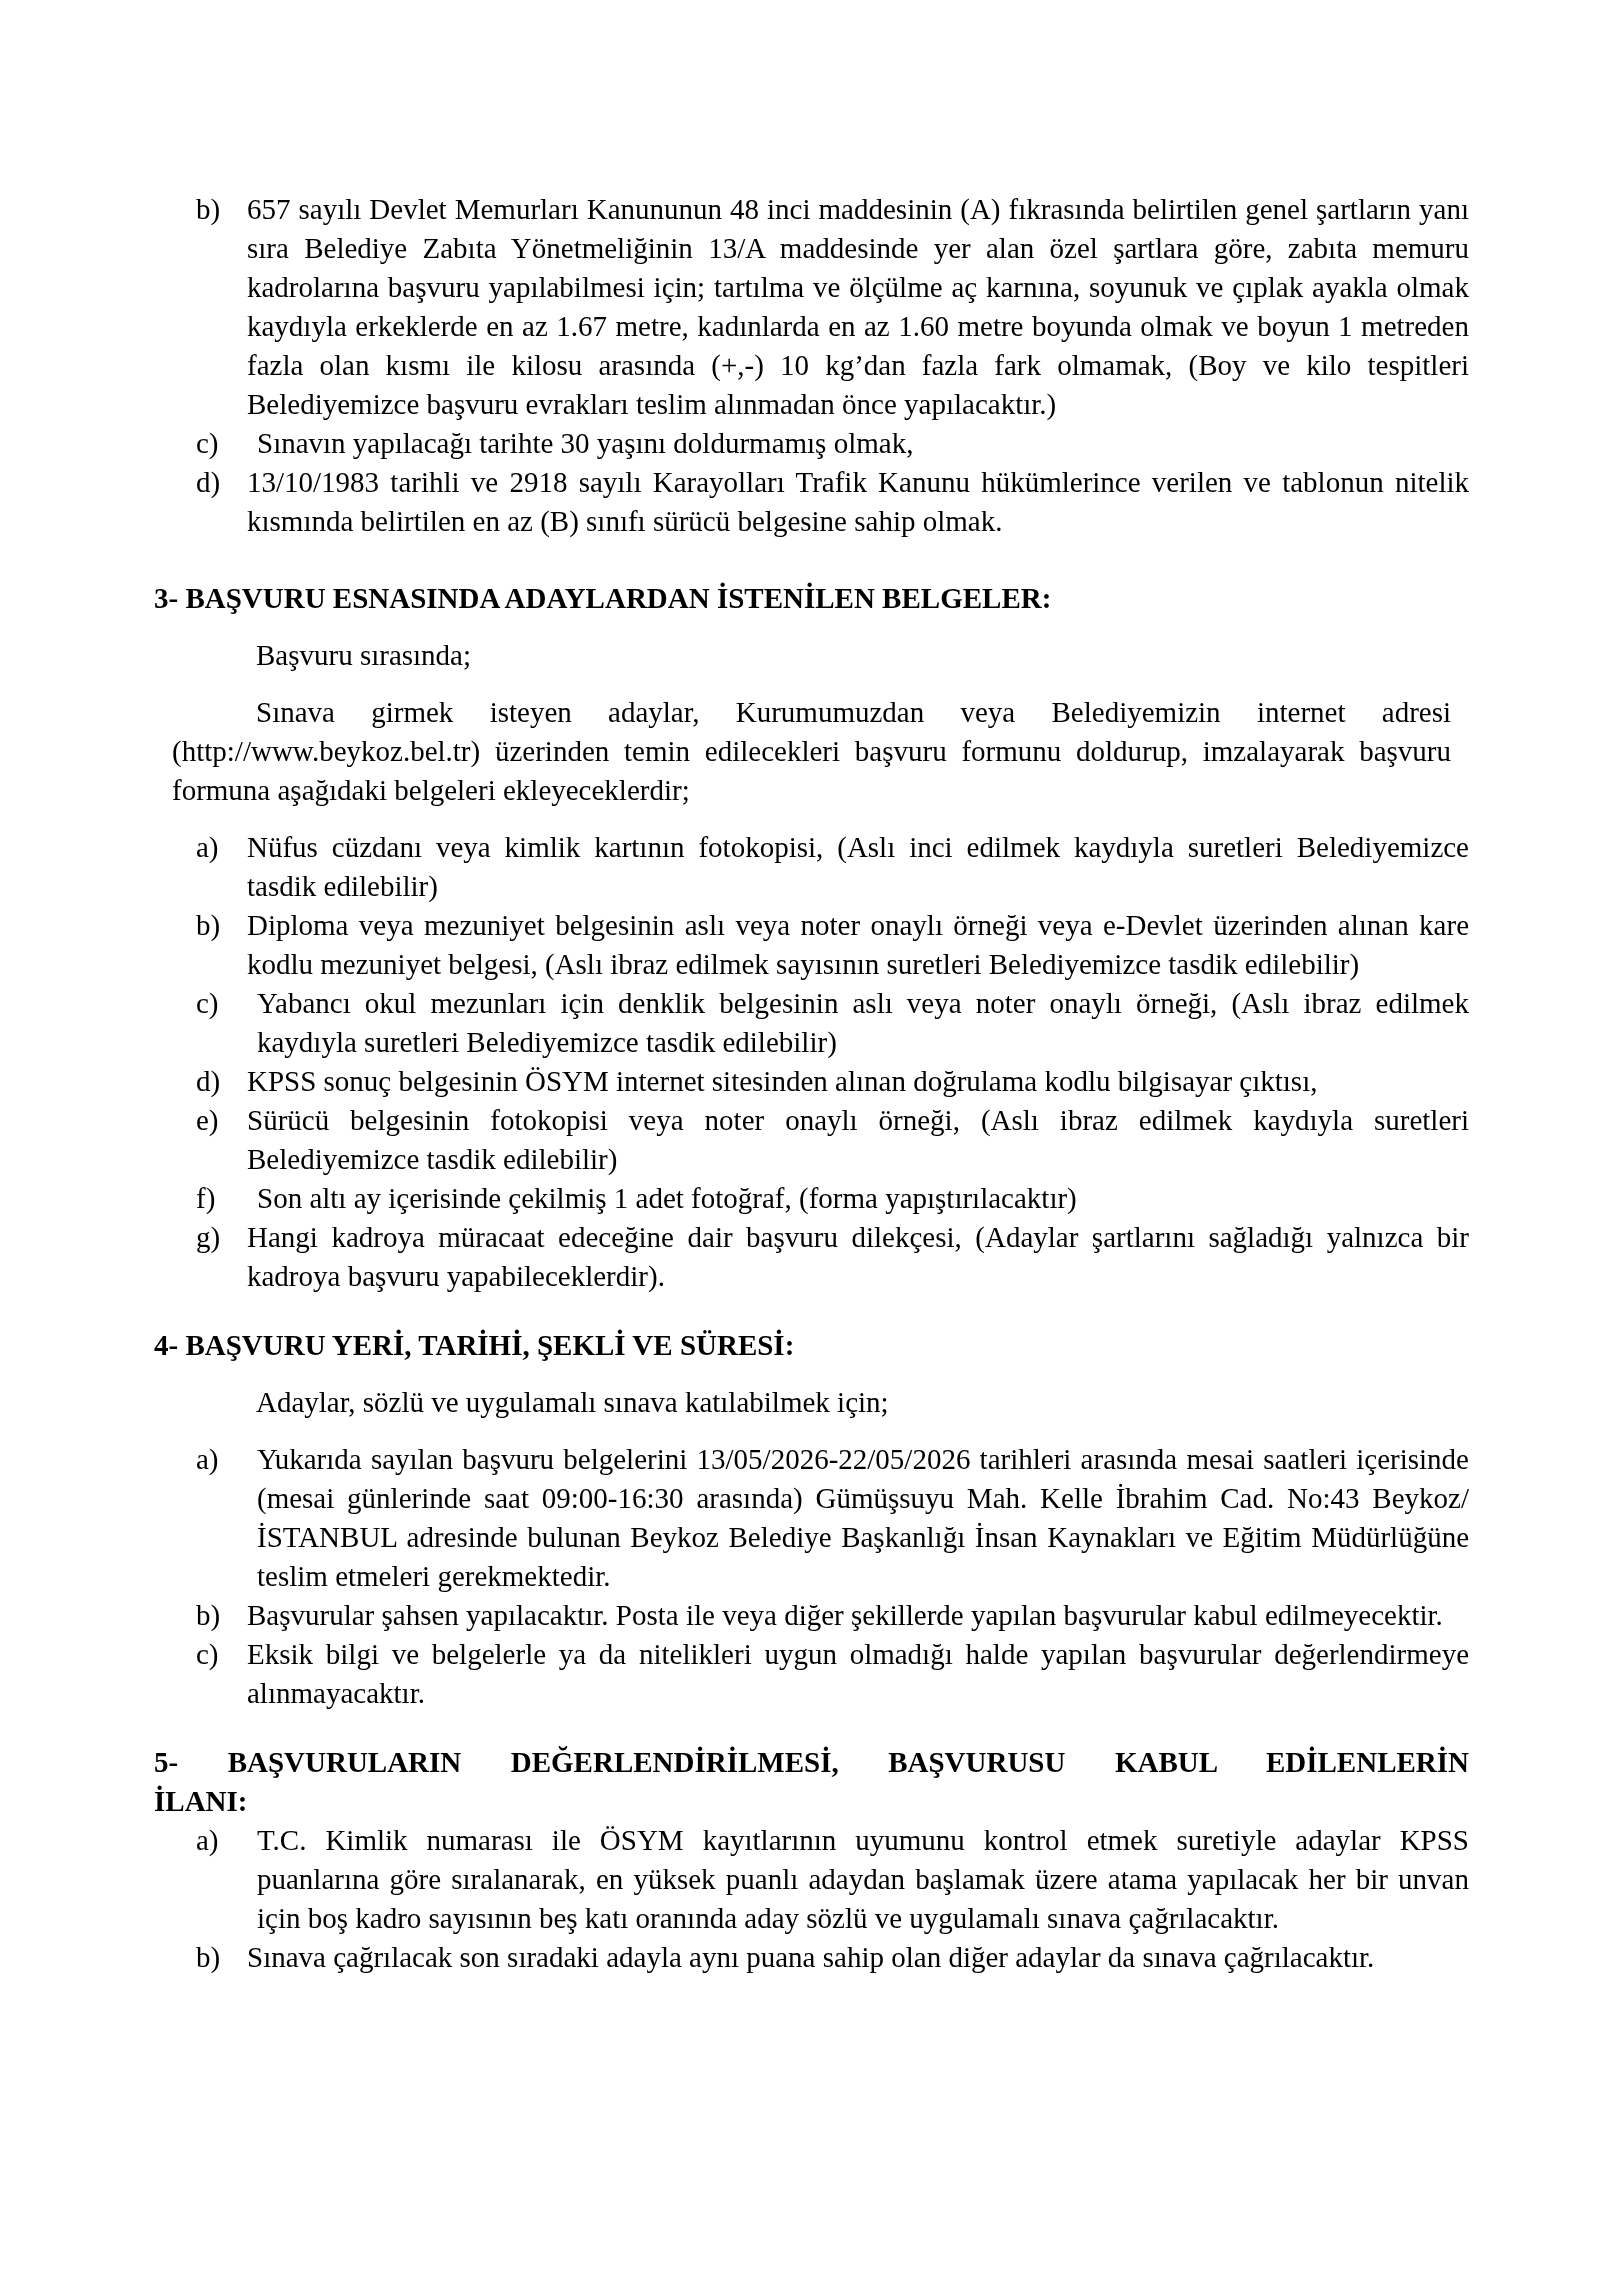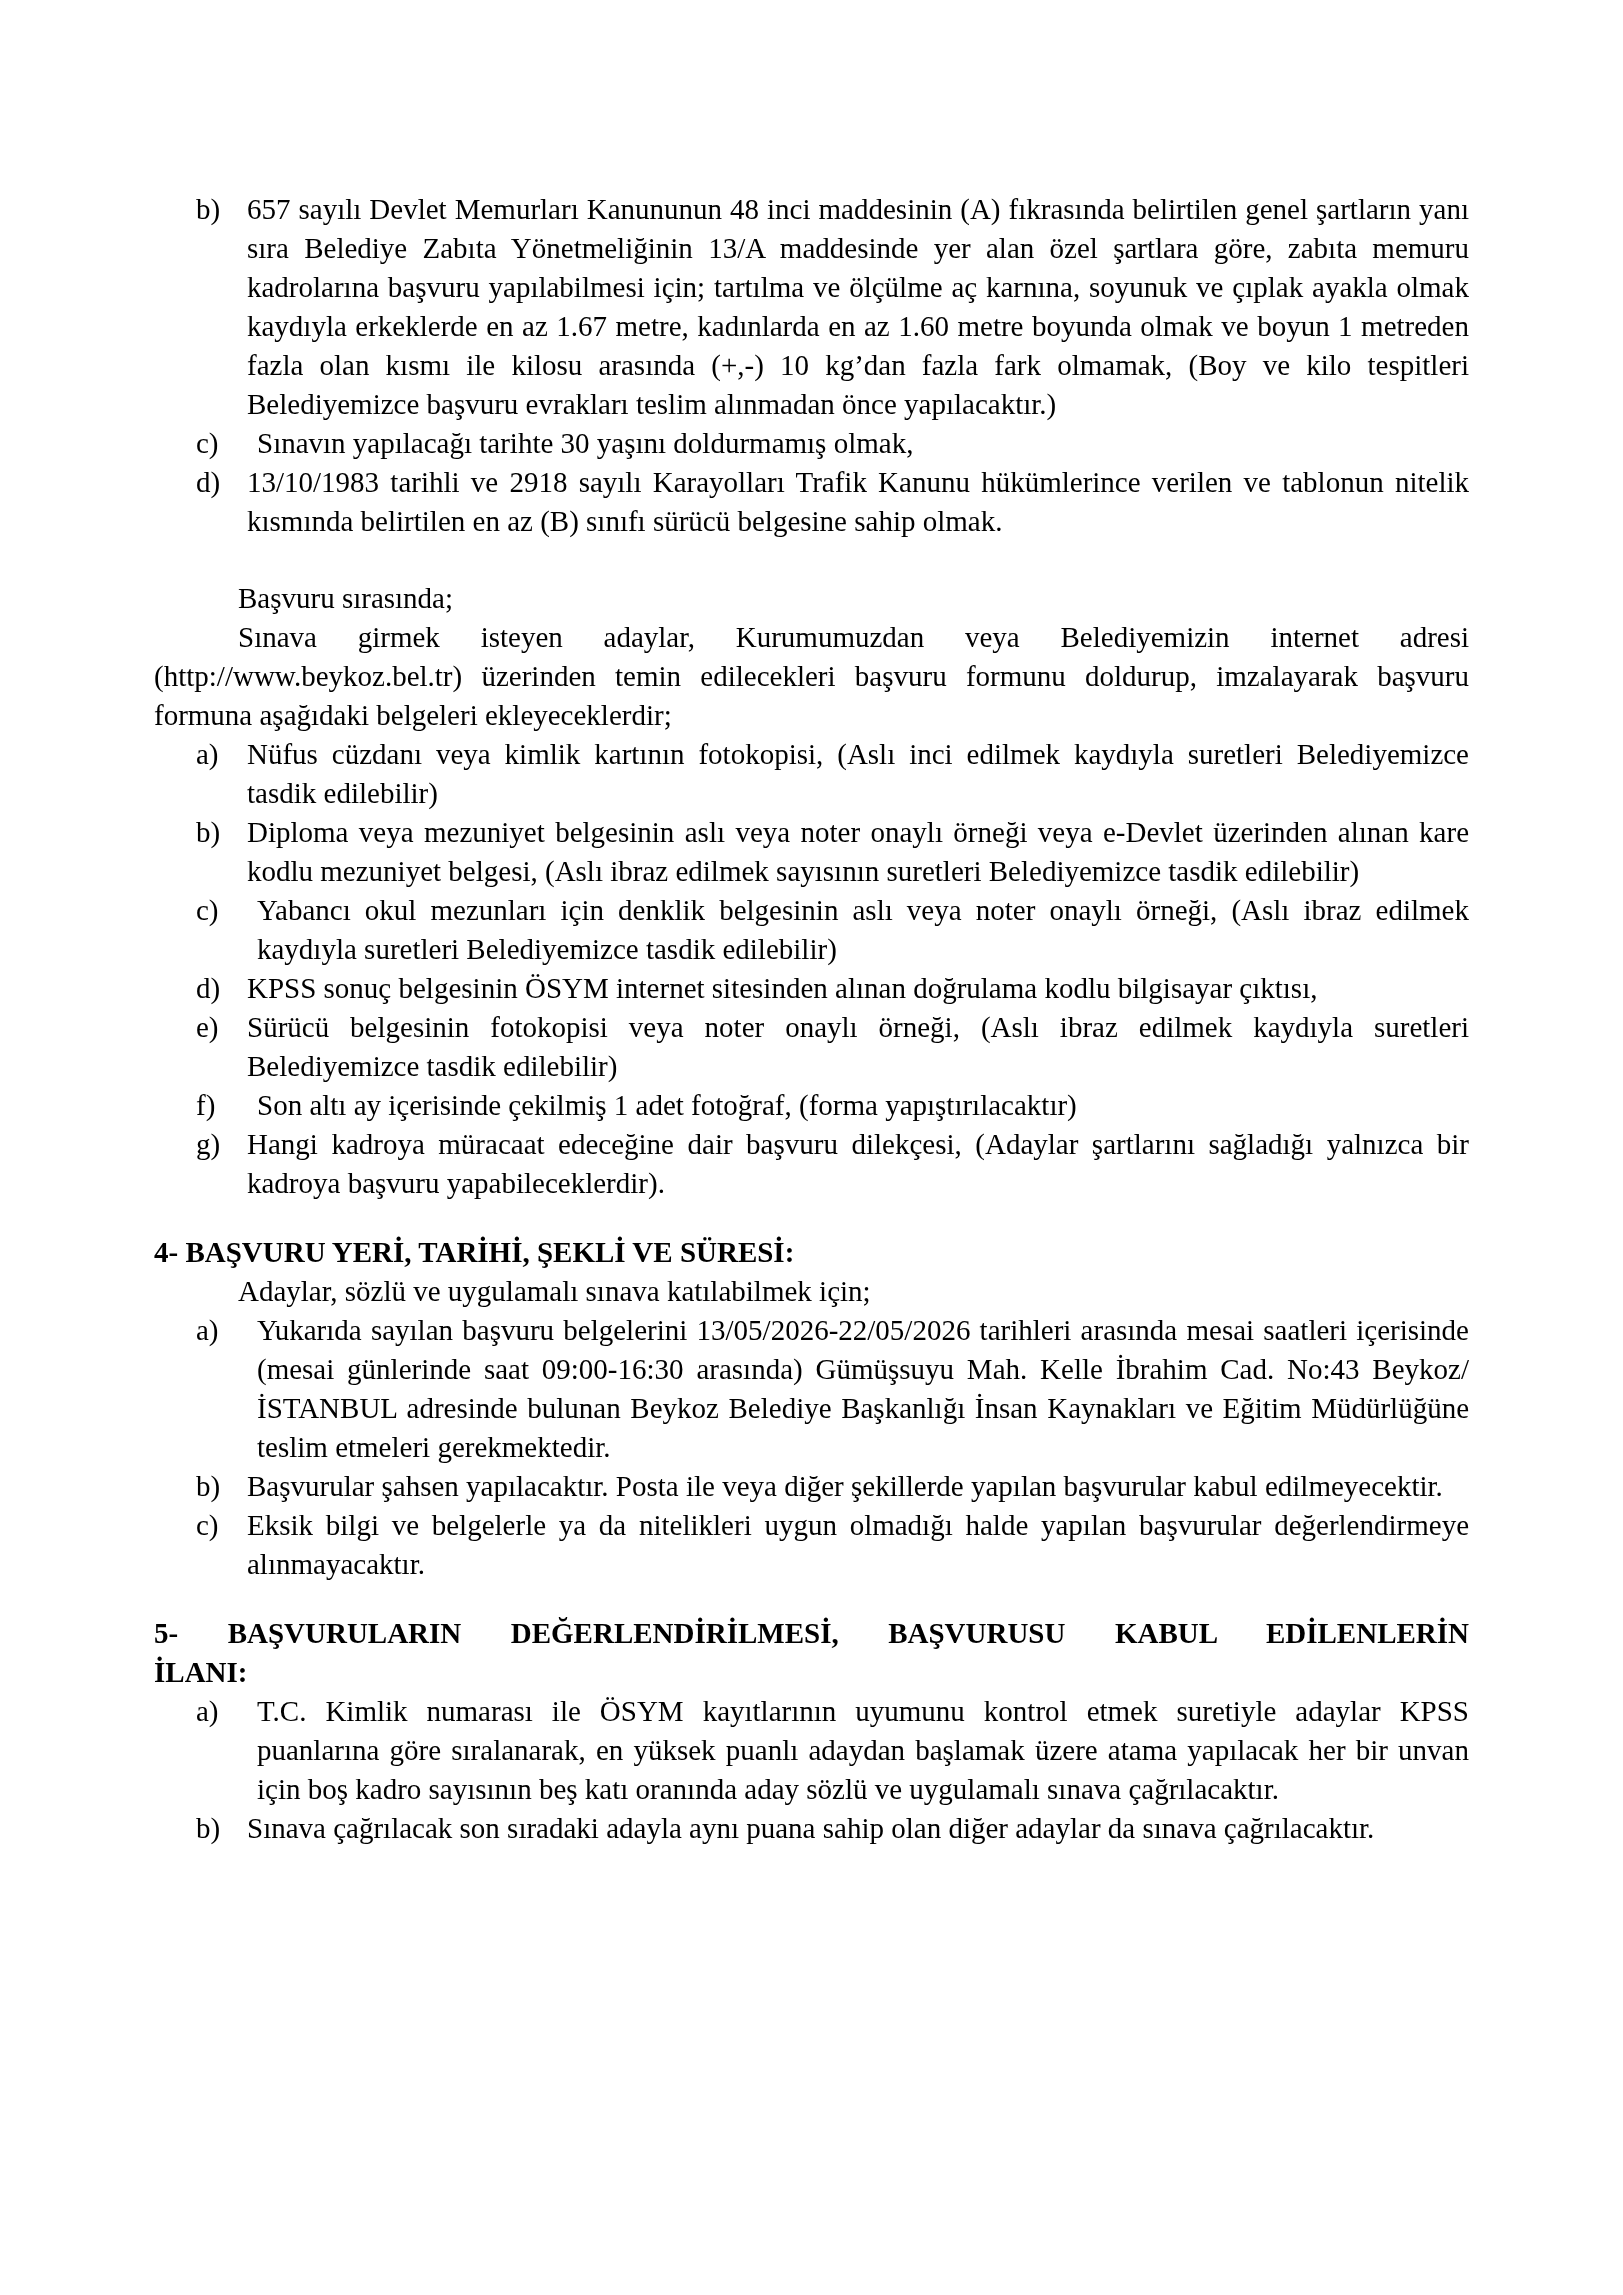--- a/index.html
+++ b/index.html
@@ -81,21 +81,21 @@
     text-align-last: justify;
     font-family: Liberation Serif, serif;
   }
   .heading-line-last {
     display: block;
     text-align: right;
   }
 
   
   .indent-para {
-    margin: 0;
+    margin: 18px;
     text-indent: 84px;
     text-align: justify;
     text-justify: inter-word;
   }
   .gap-md { height: 30px; }
   .gap-lg { height: 38px; }
 </style>
 </head>
 <body>
 
@@ -112,20 +112,21 @@
         <span class="li-text">Sınavın yapılacağı tarihte 30 yaşını doldurmamış olmak,</span>
       </li>
       <li>
         <span class="marker">d)</span>
         <span class="li-text">13/10/1983 tarihli ve 2918 sayılı Karayolları Trafik Kanunu hükümlerince verilen ve tablonun nitelik kısmında belirtilen en az (B) sınıfı sürücü belgesine sahip olmak.</span>
       </li>
     </ol>
 
     <div class="gap-lg"></div>
 
+    <div class="section-heading">3- BAŞVURU ESNASINDA ADAYLARDAN İSTENİLEN BELGELER:</div>
     <div class="indent-para">Başvuru sırasında;</div>
     <div class="indent-para">Sınava girmek isteyen adaylar, Kurumumuzdan veya Belediyemizin internet adresi (http://www.beykoz.bel.tr) üzerinden temin edilecekleri başvuru formunu doldurup, imzalayarak başvuru formuna aşağıdaki belgeleri ekleyeceklerdir;</div>
 
     <ol class="alpha-list">
       <li>
         <span class="marker">a)</span>
         <span class="li-text">Nüfus cüzdanı veya kimlik kartının fotokopisi, (Aslı inci edilmek kaydıyla suretleri Belediyemizce tasdik edilebilir)</span>
       </li>
       <li>
         <span class="marker">b)</span>

